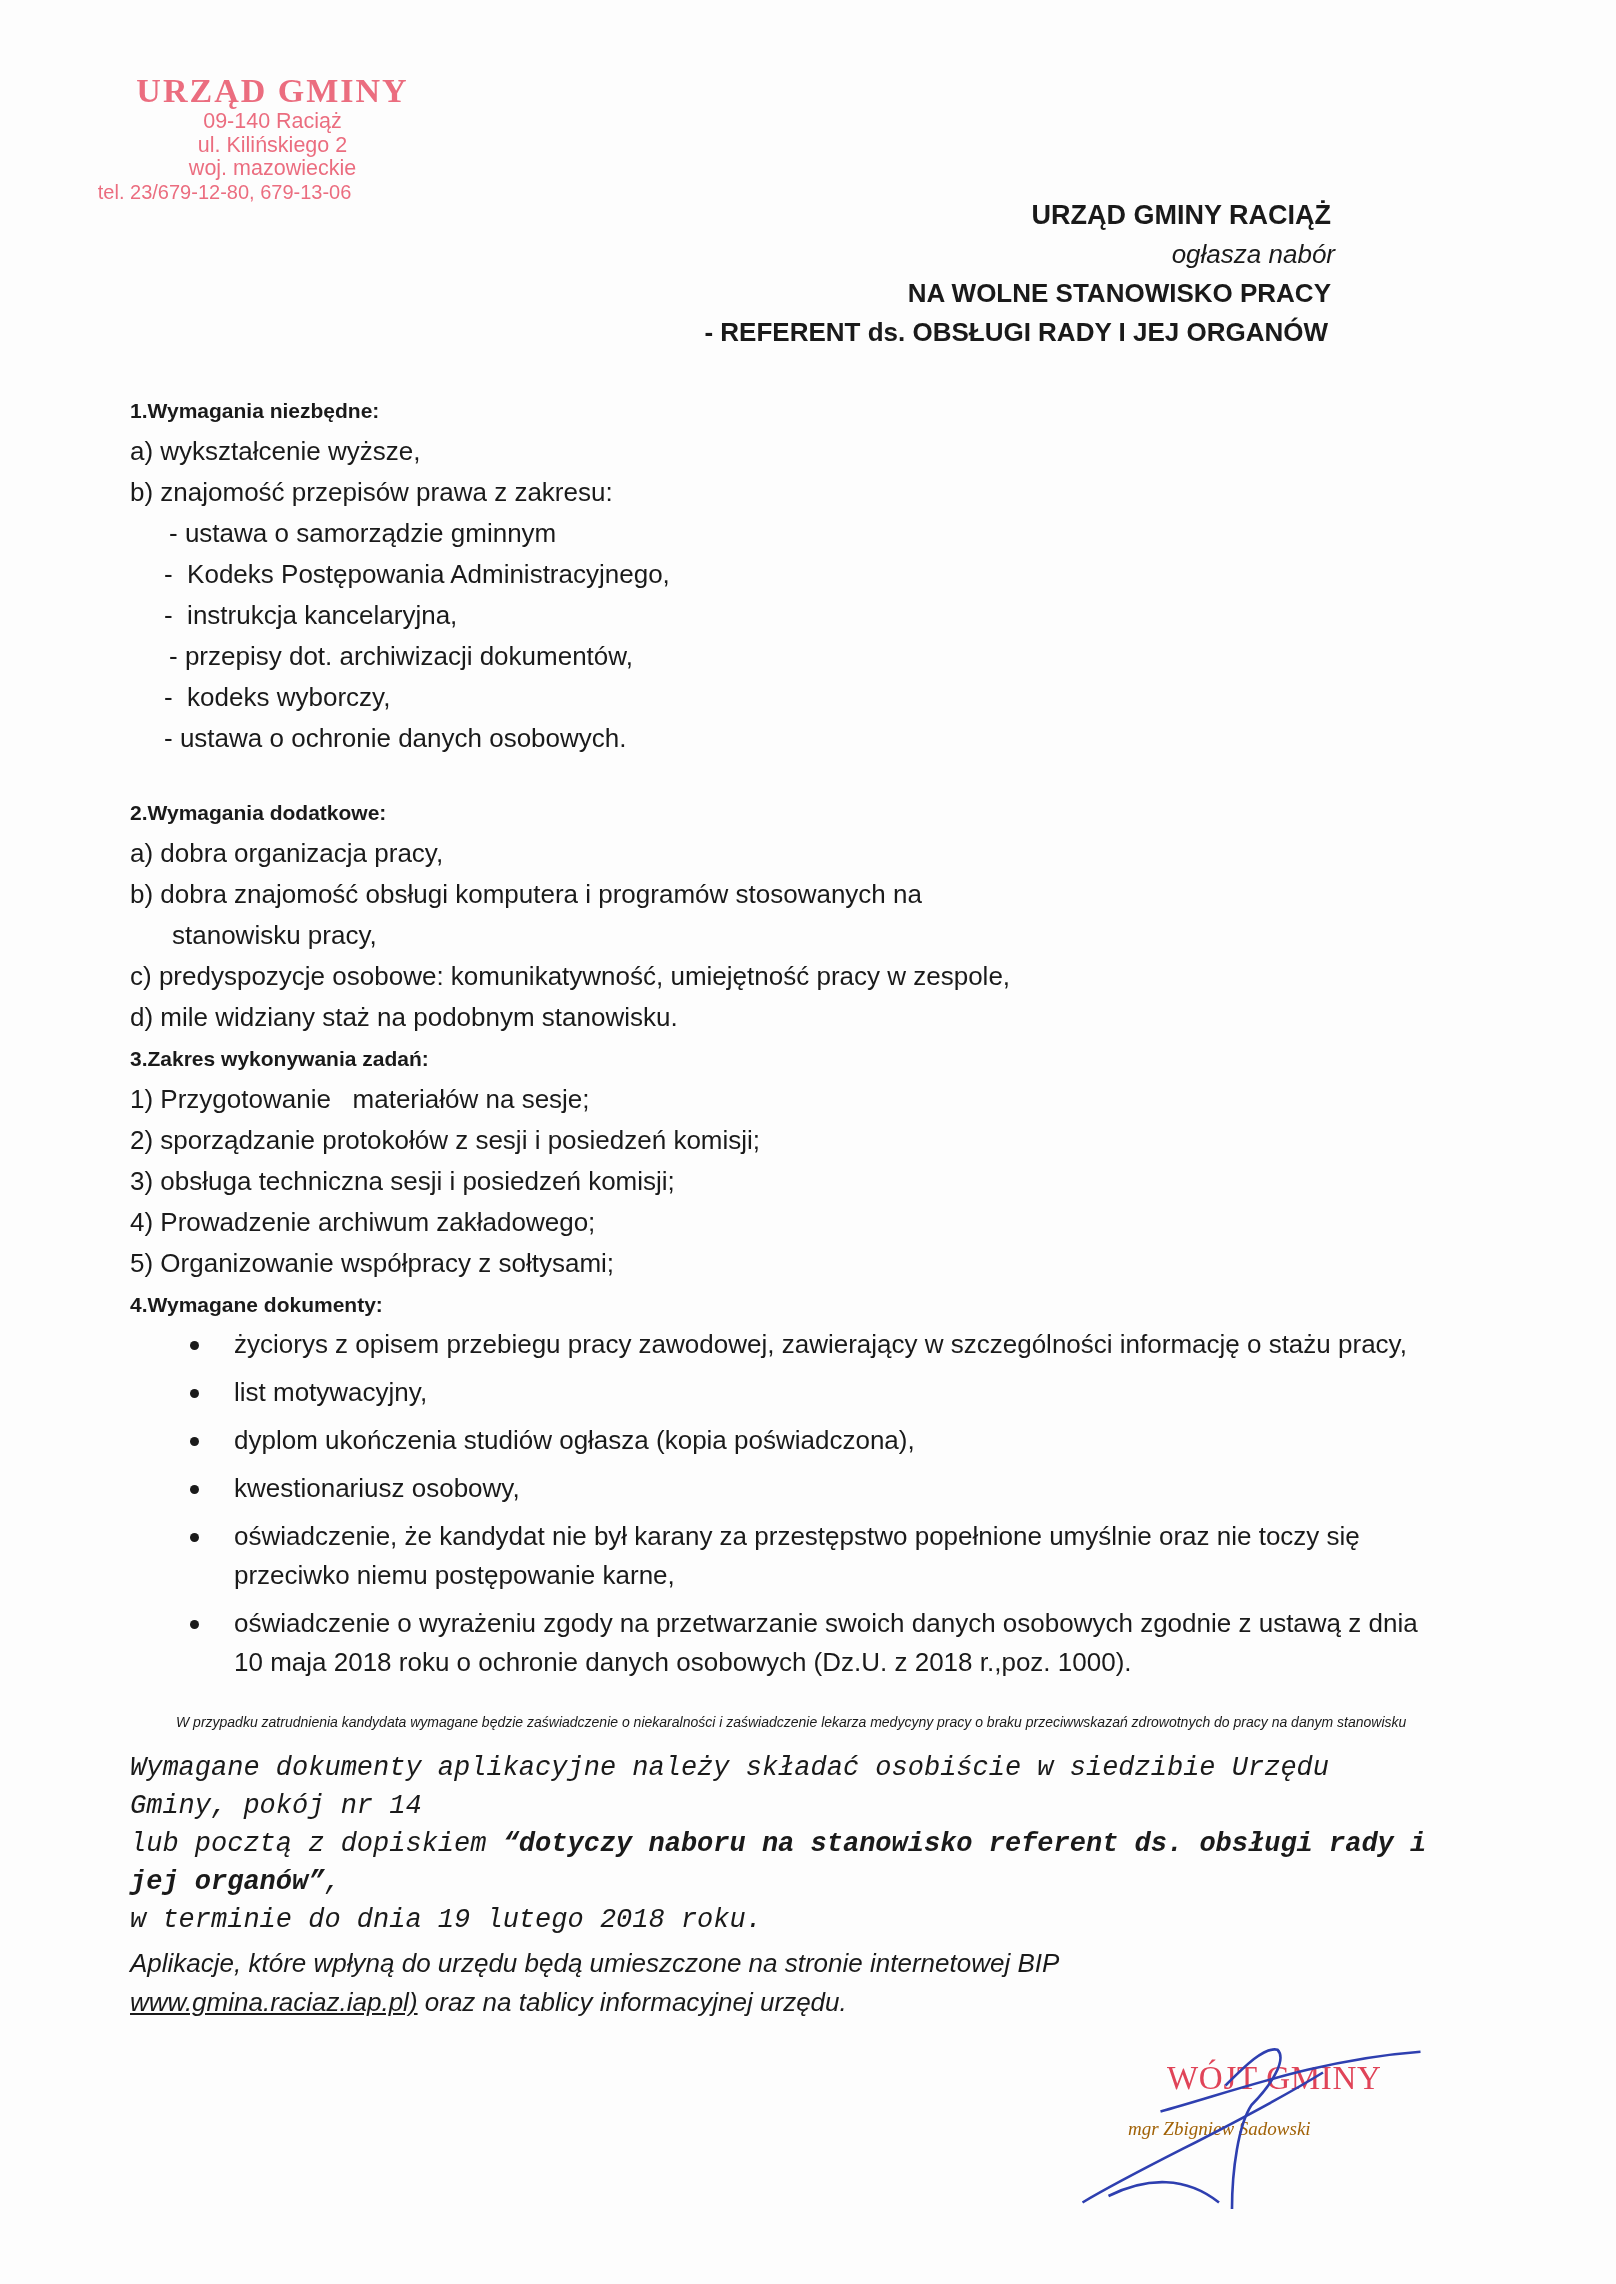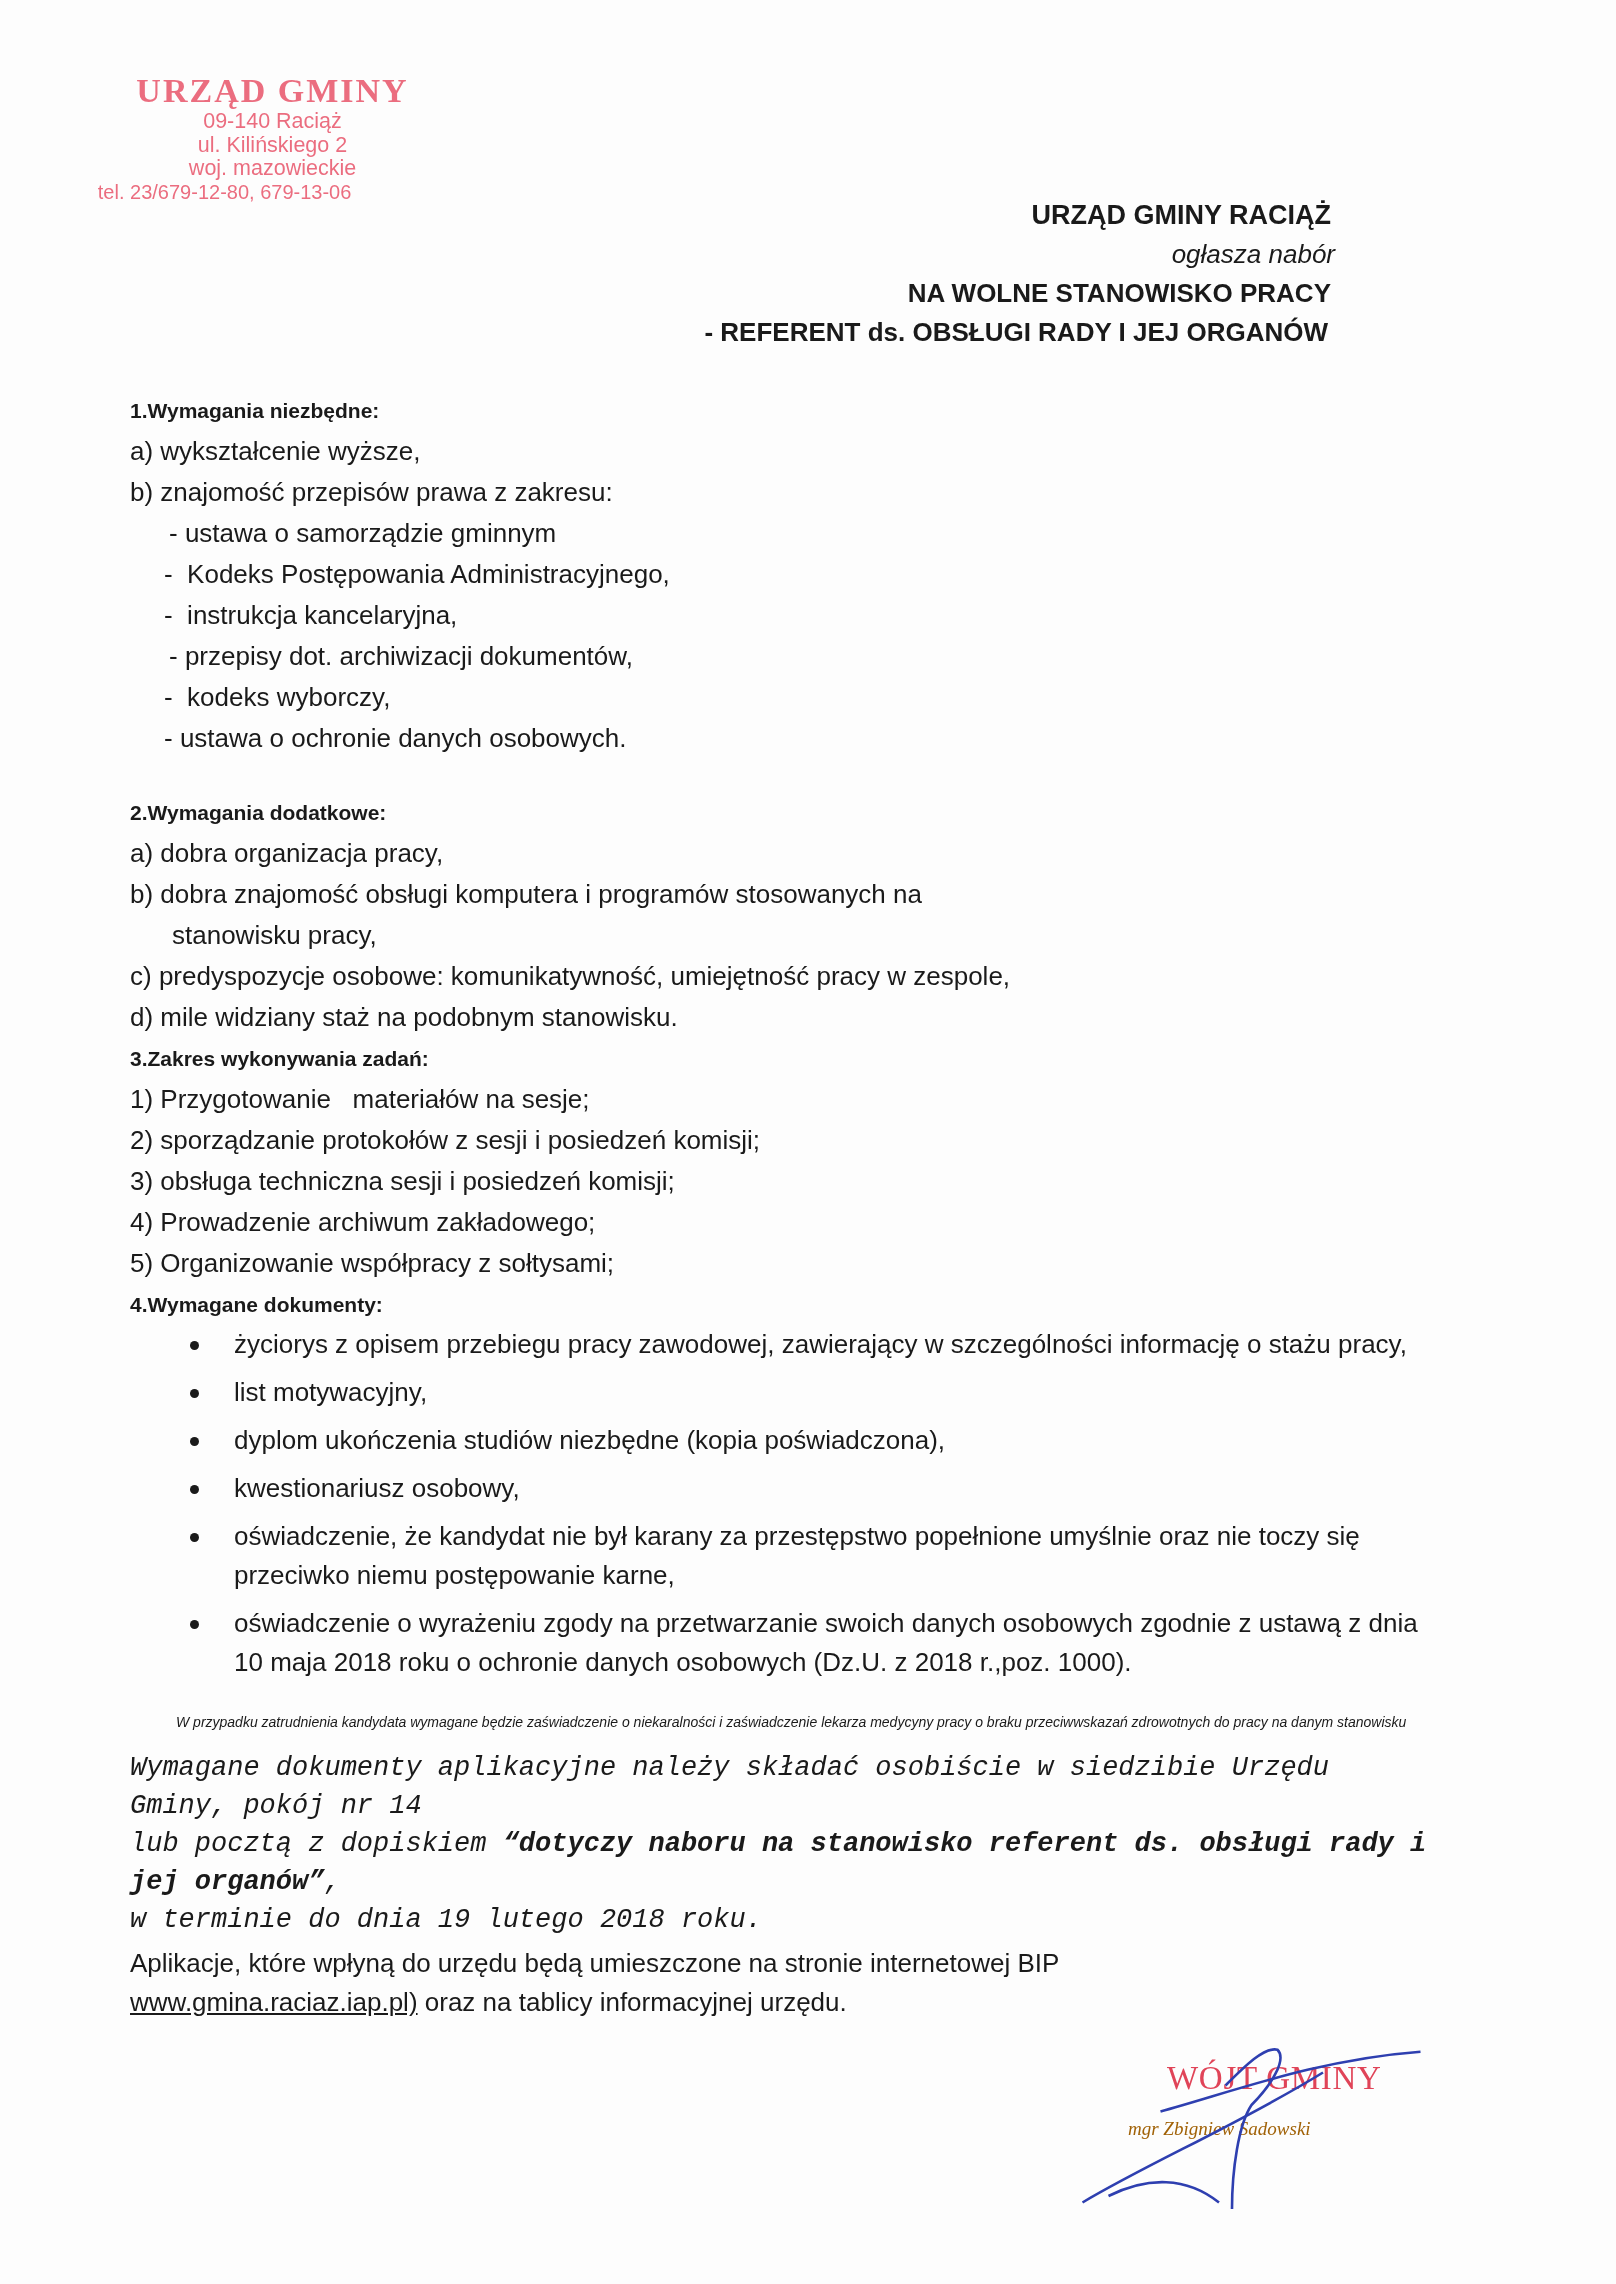--- a/index.html
+++ b/index.html
@@ -31,21 +31,21 @@
   .gap { height: 33px; }
 
   .bullets { margin: 0; padding: 0; list-style: none; }
   .bullets li { position: relative; padding-left: 104px; line-height: 39px; margin-bottom: 9px; }
   .bullets li .dot { position: absolute; left: 60px; top: 15.6px; width: 9px; height: 9px; border-radius: 50%; background: #1a1a1a; }
   .bullets li .txt { display: inline-block; width: 1186px; white-space: normal; }
 
   .note { font-style: italic; font-size: 14px; line-height: 29px; padding-left: 46px; margin-top: 26px; }
   .apply { font-style: italic; font-size: 27px; line-height: 38px; margin-top: 12px; font-family: Liberation Mono, monospace; }
   .apply b { font-weight: bold; }
-  .publish { font-size: 26px; line-height: 39px; margin-top: 5.2px; }
+  .publish { font-size: 26px; line-height: 39px; margin-top: 5.2px; font-style: italic; }
   .url { text-decoration: underline; }
 
   
   .sig { position: absolute; left: 1069px; top: 2040px; width: 391px; height: 169px; }
   .sig .office { position: absolute; left: 98px; top: 19.6px; color: #e04458; font-family: "Liberation Serif", serif;
                  font-size: 33px; letter-spacing: 0.7px; }
   .sig .name { position: absolute; left: 59px; top: 78px; color: #a16207; font-family: "Liberation Serif", serif;
                font-style: italic; font-size: 19px; }
   .sig svg { position: absolute; left: 0; top: 0; }
 </style>
@@ -94,21 +94,21 @@
     <div class="line">1) Przygotowanie   materiałów na sesje;</div>
     <div class="line">2) sporządzanie protokołów z sesji i posiedzeń komisji;</div>
     <div class="line">3) obsługa techniczna sesji i posiedzeń komisji;</div>
     <div class="line">4) Prowadzenie archiwum zakładowego;</div>
     <div class="line">5) Organizowanie współpracy z sołtysami;</div>
 
     <div class="sec-title">4.Wymagane dokumenty:</div>
     <ul class="bullets">
       <li><span class="dot"></span><span class="txt">życiorys z opisem przebiegu pracy zawodowej, zawierający w szczególności informację o stażu pracy,</span></li>
       <li><span class="dot"></span><span class="txt">list motywacyjny,</span></li>
-      <li><span class="dot"></span><span class="txt">dyplom ukończenia studiów niezbędne (kopia poświadczona),</span></li>
+      <li><span class="dot"></span><span class="txt">dyplom ukończenia studiów ogłasza (kopia poświadczona),</span></li>
       <li><span class="dot"></span><span class="txt">kwestionariusz osobowy,</span></li>
       <li><span class="dot"></span><span class="txt">oświadczenie, że kandydat nie był karany za przestępstwo popełnione umyślnie oraz nie toczy się przeciwko niemu postępowanie karne,</span></li>
       <li><span class="dot"></span><span class="txt">oświadczenie o wyrażeniu zgody na przetwarzanie swoich danych osobowych zgodnie z ustawą z dnia 10 maja 2018 roku o ochronie danych osobowych (Dz.U. z 2018 r.,poz. 1000).</span></li>
     </ul>
 
     <div class="note">W przypadku zatrudnienia kandydata wymagane będzie zaświadczenie o niekaralności  i zaświadczenie lekarza medycyny pracy o braku przeciwwskazań zdrowotnych do pracy na danym stanowisku</div>
 
     <div class="apply">
       <div>Wymagane dokumenty aplikacyjne należy składać osobiście w siedzibie Urzędu Gminy, pokój nr 14</div>
       <div><span>lub pocztą z dopiskiem  </span><b>“dotyczy naboru na stanowisko  referent ds. obsługi rady i jej organów”</b><span>,</span></div>

